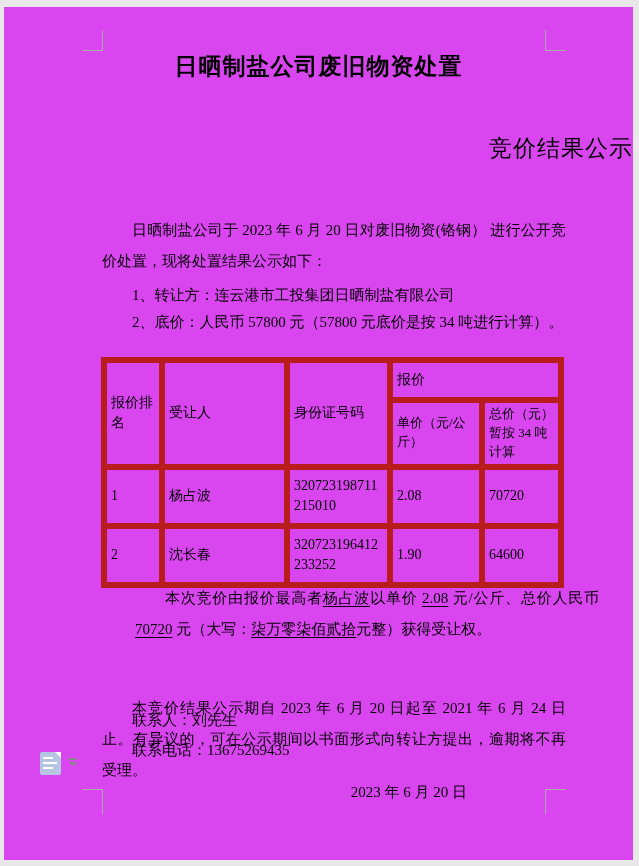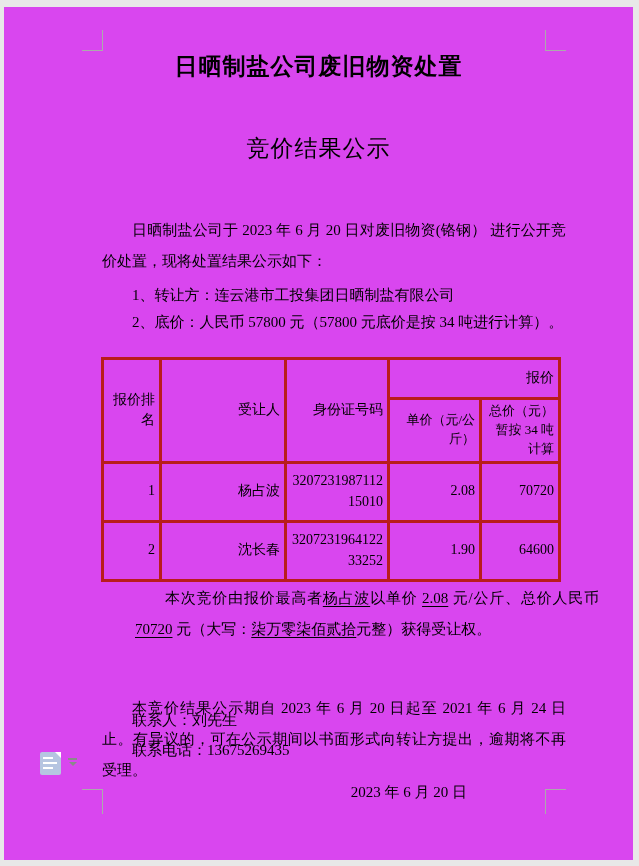--- a/index.html
+++ b/index.html
@@ -19,21 +19,21 @@
   .mark-tl{left:78px;top:23px;height:20px;border-right:1px solid #ababab;border-bottom:1px solid #ababab;}
   .mark-tr{left:541px;top:23px;height:20px;border-left:1px solid #ababab;border-bottom:1px solid #ababab;}
   .mark-bl{left:78px;top:782px;height:24px;border-right:1px solid #ababab;border-top:1px solid #ababab;}
   .mark-br{left:541px;top:782px;height:24px;border-left:1px solid #ababab;border-top:1px solid #ababab;}
 
   .doc-title{
     position:absolute;left:0;right:0;top:44px;text-align:center;
     font-size:23px;font-weight:bold;line-height:32px;letter-spacing:1px;
   }
   .doc-subtitle{
-    position:absolute;left:0;right:0;top:126px;text-align:center;
+    position:absolute;left:0;right:0;top:126px;text-align:right;
     font-size:23px;font-weight:normal;line-height:32px;letter-spacing:1px;
   }
   .para{
     position:absolute;left:98px;width:464px;
     font-size:15px;line-height:31px;text-align:justify;
   }
   .indent{text-indent:2em;}
   .intro{top:208px;}
   .list{top:275px;line-height:27px;}
   .list div{text-indent:2em;}
@@ -44,21 +44,21 @@
   .contact-phone{top:732px;text-indent:2em;}
   .doc-date{position:absolute;left:98px;width:464px;top:760px;font-size:15px;text-align:right;padding-right:0;box-sizing:border-box;margin-top:16px;}
   .doc-date span{margin-right:99px;}
 
   table.bids{
     position:absolute;left:97px;top:350px;
     border-collapse:collapse;table-layout:fixed;
     font-size:14px;
   }
   table.bids td{
-    border:3px solid #b91c1c;text-align:right;vertical-align:middle;
+    border:6px solid #b91c1c;text-align:left;vertical-align:middle;
     padding:2px 4px;box-sizing:border-box;line-height:1.45;
   }
   .c-rank{width:58px;}
   .c-name{width:125px;}
   .c-id{width:103px;}
   .c-unit{width:92px;}
   .c-total{width:79px;}
   tr.hh{height:40px;}
   tr.dr{height:59px;}
   td.small-h{font-size:13px;line-height:1.4;padding:2px 3px;}

